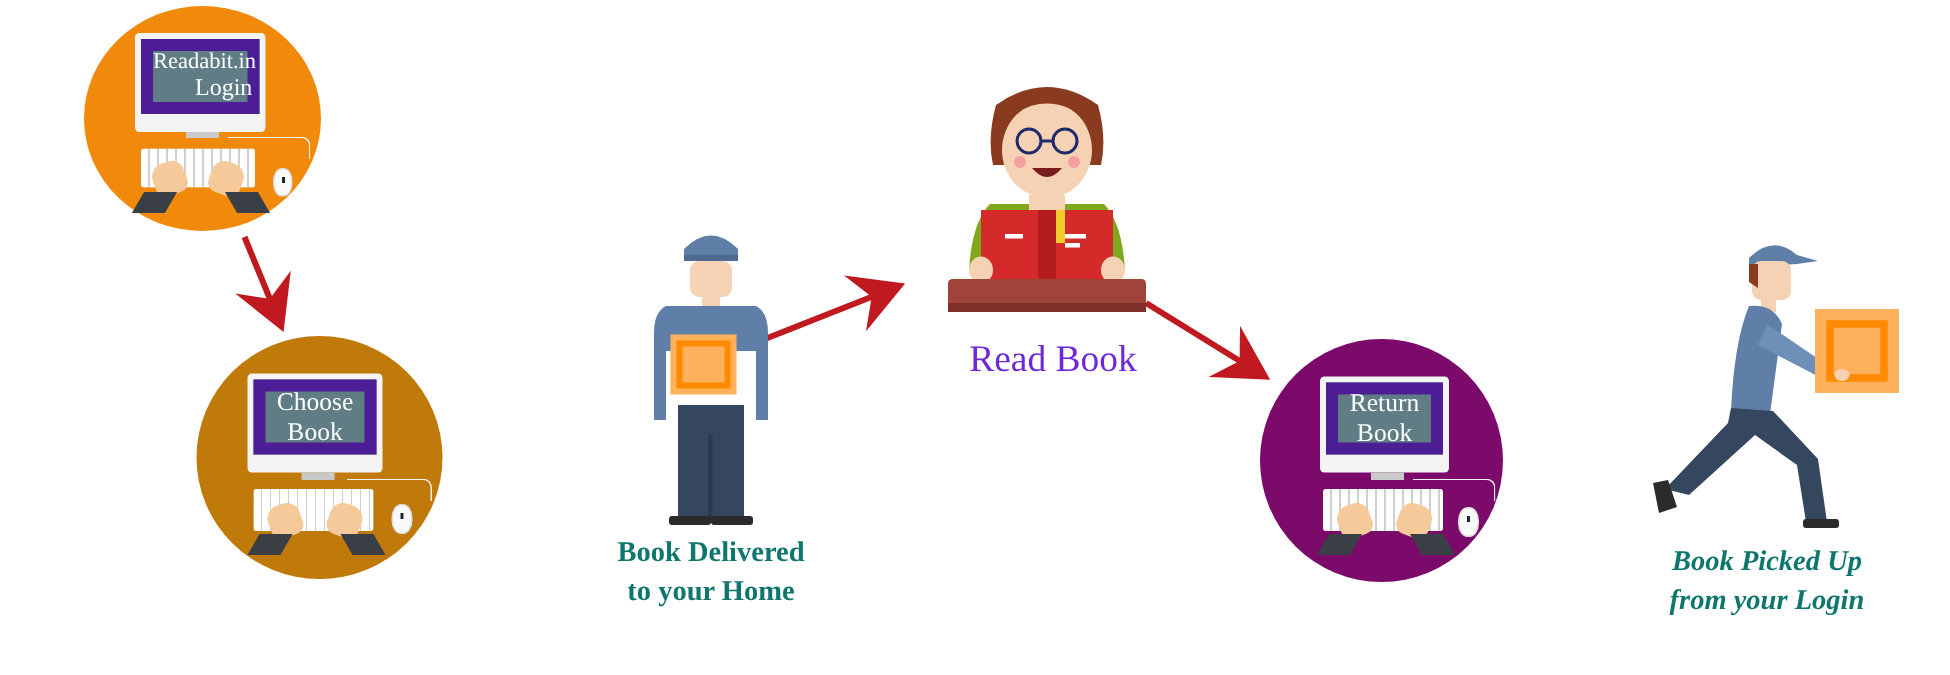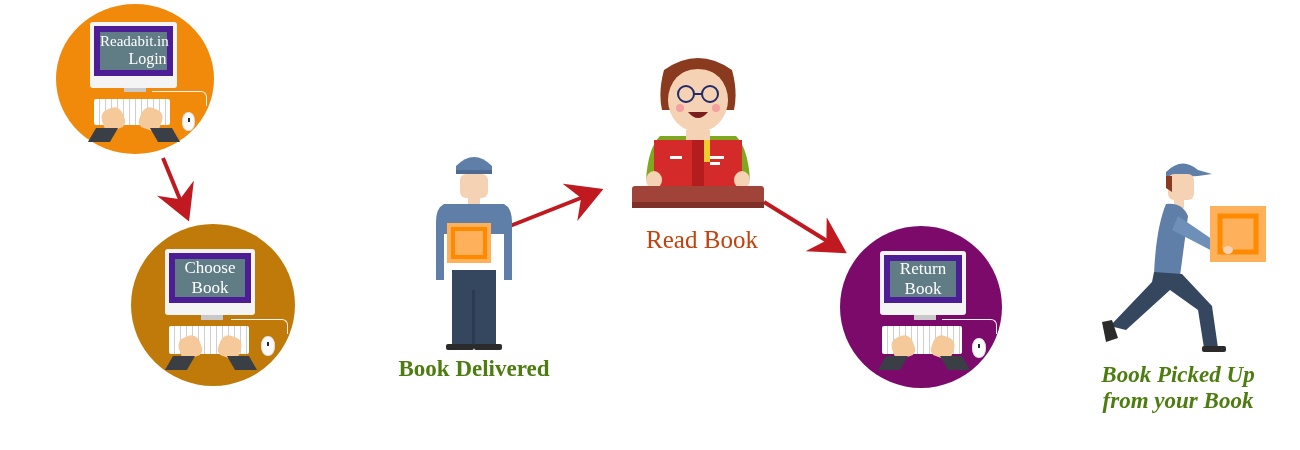--- a/index.html
+++ b/index.html
@@ -1,29 +1,29 @@
 <!DOCTYPE html>
 <html><head>
 <meta charset="utf-8">
 <style>
   html,body{margin:0;padding:0;background:#ffffff;}
   body{width:1300px;height:450px;position:relative;overflow:hidden;font-family:"DejaVu Serif","Liberation Serif",serif;}
   .abs{position:absolute;}
   .circle{position:absolute;border-radius:50%;}
   .monitor{position:absolute;background:#f4f4f4;border-radius:3px;}
-  .screen{position:absolute;left:4px;top:4px;right:4px;bottom:12px;background:#607d86;border:6px solid #4c1d95;box-sizing:border-box;color:#ffffff;text-align:center;font-family:"Liberation Serif","DejaVu Serif",serif;line-height:1.15;display:flex;flex-direction:column;justify-content:center;}
+  .screen{position:absolute;left:4px;top:4px;right:4px;bottom:12px;background:#607d86;border:8px solid #4c1d95;box-sizing:border-box;color:#ffffff;text-align:center;font-family:"Liberation Serif","DejaVu Serif",serif;line-height:1.15;display:flex;flex-direction:column;justify-content:center;}
   .stand{position:absolute;background:#c9c9c9;}
   .keyboard{position:absolute;background:#e8e8e8;border-radius:2px;
     background-image:repeating-linear-gradient(90deg,#ffffff 0 5px,#cfcfcf 5px 6px),repeating-linear-gradient(0deg,transparent 0 5px,#cfcfcf 5px 6px);}
   .mouse{position:absolute;background:#fafafa;border-radius:45%;border:1px solid #ddd;}
   .mouse:after{content:"";position:absolute;left:45%;top:30%;width:2px;height:4px;background:#1f2a30;}
   .cable{position:absolute;border:1px solid #f2f2f2;border-left:none;border-bottom:none;border-radius:0 6px 0 0;}
   .hand{position:absolute;background:#f6c99a;border-radius:40% 40% 30% 30%;}
   .sleeve{position:absolute;background:#3a3f46;}
-  .caption{position:absolute;font-family:"Liberation Serif","DejaVu Serif",serif;font-weight:bold;color:#4d7c0f;text-align:center;font-size:23px;line-height:26px;}
+  .caption{position:absolute;font-family:"Liberation Serif","DejaVu Serif",serif;font-weight:bold;color:#0f766e;text-align:center;font-size:19px;line-height:26px;}
 </style>
 </head>
 <body>
 
 <svg class="abs" style="left:0;top:0" width="1300" height="450">
   <defs>
     <marker id="ah" markerWidth="10" markerHeight="10" refX="7" refY="5" orient="auto" markerUnits="strokeWidth">
       <path d="M0,0 L9,5 L0,10 L3,5 z" fill="#c0191f"></path>
     </marker>
   </defs>
@@ -75,20 +75,21 @@
   <rect x="14" y="54" width="60" height="30" fill="#5f7fa9"></rect>
   <rect x="22" y="120" width="44" height="76" fill="#34475f"></rect>
   <rect x="42" y="140" width="3" height="56" fill="#2a3a50"></rect>
   <rect x="16" y="194" width="28" height="6" rx="2" fill="#2b2b2b"></rect>
   <rect x="44" y="194" width="28" height="6" rx="2" fill="#2b2b2b"></rect>
   <rect x="17" y="73" width="44" height="40" fill="#ffb05a"></rect>
   <rect x="23" y="79" width="32" height="28" fill="none" stroke="#ff8a00" stroke-width="4"></rect>
 </svg>
 <div class="caption" style="left:380px;top:356px;width:188px;">
   <div>Book Delivered</div>
+  <div>to your Home</div>
 </div>
 
 <svg class="abs" style="left:630px;top:52px" width="136" height="160" viewBox="0 0 136 160">
   <path d="M34,18 Q68,-6 102,18 Q108,40 104,58 L32,58 Q28,40 34,18 z" fill="#8a3a1e"></path>
   <ellipse cx="68" cy="48" rx="30" ry="32" fill="#f6d2b4"></ellipse>
   <path d="M38,30 Q68,4 98,30 L98,24 Q68,2 38,24 z" fill="#8a3a1e"></path>
   <circle cx="56" cy="42" r="8" fill="none" stroke="#1f2a6a" stroke-width="2"></circle>
   <circle cx="80" cy="42" r="8" fill="none" stroke="#1f2a6a" stroke-width="2"></circle>
   <line x1="64" y1="42" x2="72" y2="42" stroke="#1f2a6a" stroke-width="2"></line>
   <circle cx="50" cy="56" r="4" fill="#f5a0a0"></circle>
@@ -100,21 +101,21 @@
   <rect x="62" y="88" width="12" height="58" fill="#b41d1d"></rect>
   <rect x="74" y="88" width="6" height="22" fill="#f2cc2a"></rect>
   <rect x="80" y="104" width="14" height="3" fill="#ffffff"></rect>
   <rect x="80" y="110" width="10" height="3" fill="#ffffff"></rect>
   <rect x="40" y="104" width="12" height="3" fill="#ffffff"></rect>
   <ellipse cx="24" cy="128" rx="8" ry="9" fill="#f6d2b4"></ellipse>
   <ellipse cx="112" cy="128" rx="8" ry="9" fill="#f6d2b4"></ellipse>
   <rect x="2" y="134" width="132" height="22" rx="3" fill="#a0443a"></rect>
   <rect x="2" y="150" width="132" height="6" fill="#7e2f27"></rect>
 </svg>
-<div class="caption" style="left:614px;top:224px;width:176px;color:#c2410c;font-weight:normal;font-size:25px;line-height:32px;">Read Book</div>
+<div class="caption" style="left:614px;top:224px;width:176px;color:#6d28d9;font-weight:normal;font-size:25px;line-height:32px;">Read Book</div>
 
 <div class="circle" style="left:840px;top:226px;width:162px;height:162px;background:#7b0a6a;">
   <div class="monitor" style="left:40px;top:25px;width:86px;height:64px;">
     <div class="screen" style="font-size:17px;">
       <span>Return</span>
       <span>Book</span>
     </div>
   </div>
   <div class="stand" style="left:74px;top:89px;width:22px;height:5px;"></div>
   <div class="cable" style="left:102px;top:93px;width:54px;height:14px;"></div>
@@ -135,14 +136,14 @@
   <path d="M78,58 L122,88 L118,96 L72,72 z" fill="#6e8fb8"></path>
   <rect x="110" y="48" width="56" height="56" fill="#ffb05a"></rect>
   <rect x="120" y="58" width="36" height="36" fill="none" stroke="#ff8a00" stroke-width="5"></rect>
   <ellipse cx="128" cy="92" rx="5" ry="4" fill="#f6d2b4"></ellipse>
   <path d="M54,114 L82,116 L112,148 L118,190 L104,190 L98,152 L70,132 L26,172 L10,168 L52,124 z" fill="#34475f"></path>
   <path d="M2,164 L12,162 L18,180 L6,184 z" fill="#2b2b2b"></path>
   <rect x="102" y="188" width="24" height="6" rx="2" fill="#2b2b2b"></rect>
 </svg>
 <div class="caption" style="left:1086px;top:362px;width:184px;font-style:italic;">
   <div>Book Picked Up</div>
-  <div>from your Book</div>
+  <div>from your Login</div>
 </div>
 
 </body></html>

